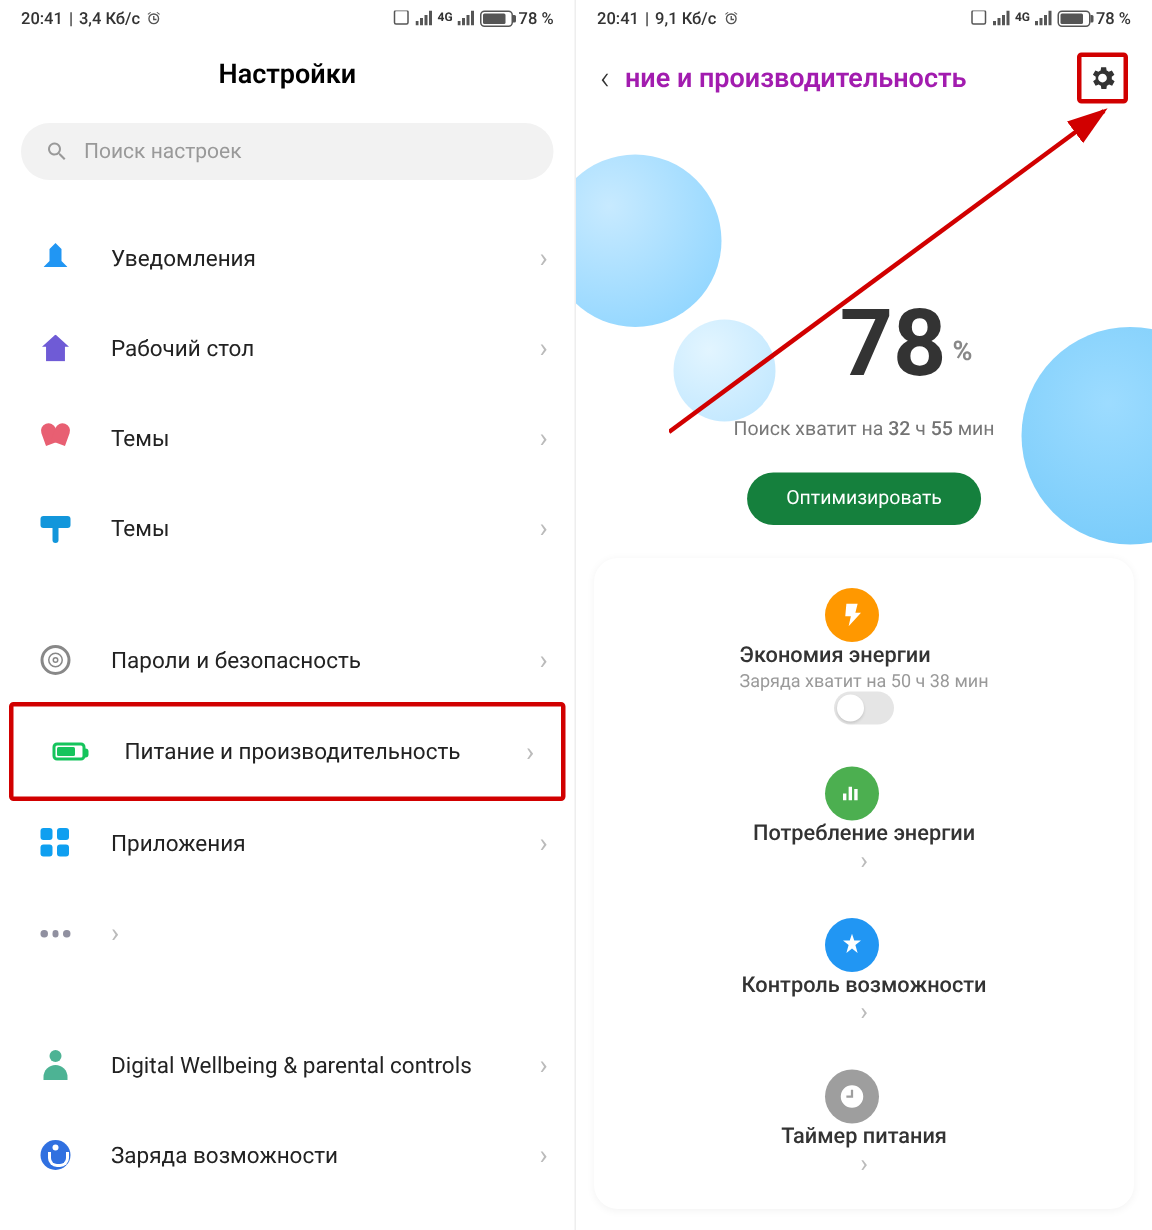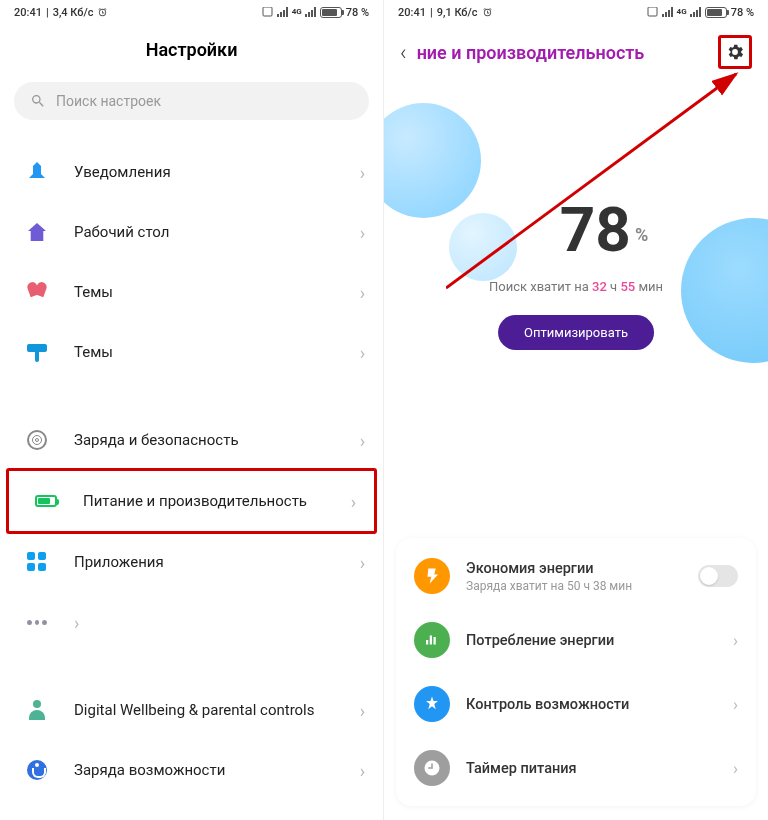--- a/index.html
+++ b/index.html
@@ -143,27 +143,27 @@
     .pct-symbol { font-size: 18px; margin-top: 10px; margin-left: 4px; color: #888; }
     .charge-est {
       position: absolute;
       top: 196px;
       left: 50%;
       transform: translateX(-50%);
       font-size: 13px;
       color: #777;
       white-space: nowrap;
     }
-    .charge-est .hl { color: #ec4899; font-weight: 500; }
+    .charge-est .hl { color: #737373; font-weight: 500; }
     .optimize-btn {
       position: absolute;
       top: 232px;
       left: 50%;
       transform: translateX(-50%);
-      background: #4c1d95;
+      background: #15803d;
       color: #fff;
       border: none;
       padding: 10px 26px;
       border-radius: 22px;
       font-size: 13px;
       font-weight: 400;
     }
     .arrow-line {
       position: absolute;
       top: 70px;
@@ -180,20 +180,21 @@
       right: 12px;
       background: #fff;
       border-radius: 16px;
       box-shadow: 0 1px 6px rgba(0,0,0,0.05);
       padding: 6px 0;
     }
     .card-item {
       display: flex;
       align-items: center;
       padding: 14px 18px;
+      flex-direction: column;
     }
     .card-icon {
       width: 36px;
       height: 36px;
       border-radius: 50%;
       display: flex;
       align-items: center;
       justify-content: center;
       margin-right: 16px;
       flex-shrink: 0;
@@ -331,21 +332,21 @@
       <div class="label">Темы</div>
       <div class="chevron">›</div>
     </div>
 
     <div class="section-gap"></div>
 
     <div class="settings-item">
       <div class="icon-wrap">
           <div class="ic-finger"></div>
         </div>
-      <div class="label">Заряда и безопасность</div>
+      <div class="label">Пароли и безопасность</div>
       <div class="chevron">›</div>
     </div>
     <div class="highlight-box">
       <div class="settings-item">
         <div class="icon-wrap">
             <div class="ic-battery"></div>
           </div>
         <div class="label">Питание и производительность</div>
         <div class="chevron">›</div>
       </div>

